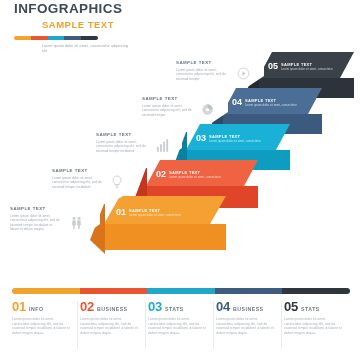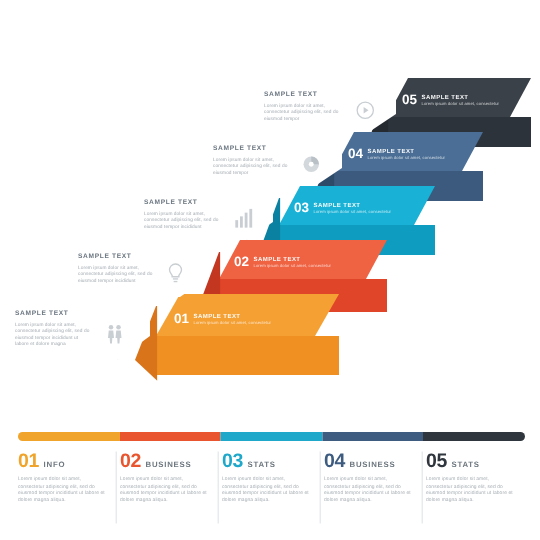--- a/index.html
+++ b/index.html
@@ -72,20 +72,32 @@
   .lbody{margin-top:3px;font-size:3.3px;line-height:4.6px;color:#a7aeb4;letter-spacing:.05px;width:60px;}
   .vline{position:absolute;right:2px;top:1px;width:1px;height:48px;background:#e8ebee;}
 
   .bottomfade{position:absolute;left:0;top:352px;width:360px;height:8px;background:#fff;}
 </style>
 </head>
 <body>
 
 <div class="stage">
 
+  <div class="header">
+    <div class="title">INFOGRAPHICS</div>
+    <div class="subtitle">SAMPLE TEXT</div>
+    <div class="hbar">
+      <i style="background:#f0a42b"></i>
+      <i style="background:#e8552f"></i>
+      <i style="background:#1fa8c9"></i>
+      <i style="background:#3d5c80"></i>
+      <i style="background:#30363d"></i>
+    </div>
+    <div class="hdesc">Lorem ipsum dolor sit amet, consectetur adipiscing elit</div>
+  </div>
 
   <div class="stairs">
 
     <div class="step">
 
       <div class="ptop" style="left:258px;top:52px;width:96px;height:26px;
                   background:#3a4149;
                   clip-path:polygon(14px 0, 96px 0, 82px 26px, 0 26px);"></div>
 
       <div class="face" style="left:258px;top:78px;width:96px;height:20px;background:#2d333a;

